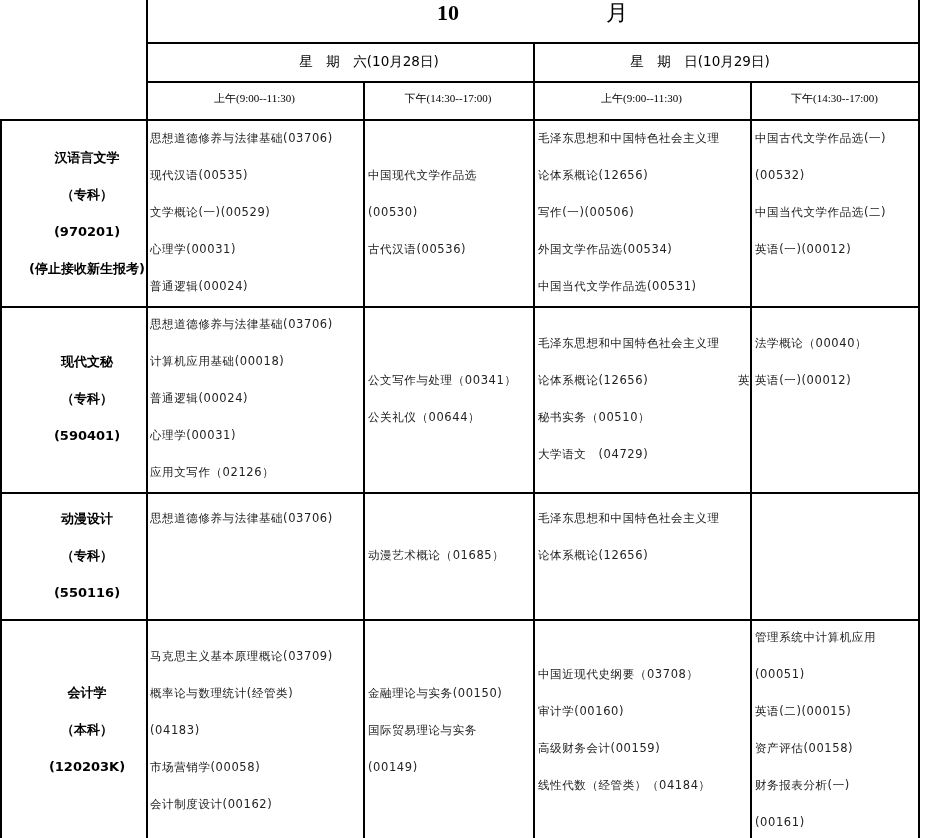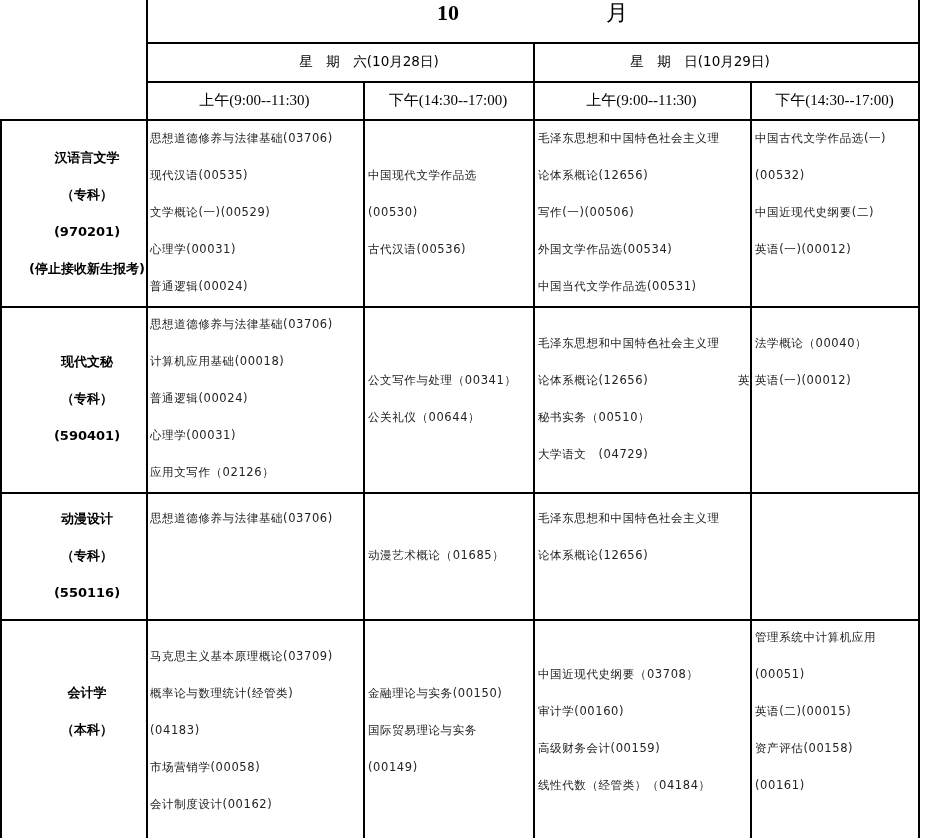--- a/index.html
+++ b/index.html
@@ -6,21 +6,21 @@
   body { width:925px; height:838px; overflow:hidden; position:relative;
          font-family:"DejaVu Sans", sans-serif; color:#000; }
   .tbl { position:absolute; left:0; top:0; }
   .vline { position:absolute; width:1.5px; background:#000; }
   .hline { position:absolute; height:1.5px; background:#000; }
   .month { font-family:"Liberation Serif", serif; font-weight:bold; font-size:22px;
            position:absolute; top:0; }
   .month-zh { font-family:"DejaVu Serif", serif; font-size:22px; font-weight:normal; position:absolute; top:-2px; }
   .dayhdr { font-family:"DejaVu Sans", sans-serif; font-size:13.5px; position:absolute; top:53px;
             text-align:center; }
-  .slot { font-family:"Liberation Serif", serif; font-size:15px; position:absolute; top:91px; text-align:center; }
+  .slot { font-family:"Liberation Serif", serif; font-size:11px; position:absolute; top:91px; text-align:center; }
   .major { position:absolute; font-family:"DejaVu Sans", sans-serif; font-weight:bold; font-size:13px;
            text-align:center; width:174px; left:0; }
   .major div { height:37px; line-height:37px; white-space:nowrap; }
   .course { position:absolute; font-family:"DejaVu Sans", sans-serif; font-size:11.5px; color:#222;
             letter-spacing:0.6px; white-space:nowrap; }
   .course div { height:37px; line-height:37px; }
 </style>
 </head>
 <body>
 
@@ -58,21 +58,21 @@
   <div class="course" style="left:538px; top:120px;">
     <div>毛泽东思想和中国特色社会主义理</div>
     <div>论体系概论(12656)</div>
     <div>写作(一)(00506)</div>
     <div>外国文学作品选(00534)</div>
     <div>中国当代文学作品选(00531)</div>
   </div>
   <div class="course" style="left:755px; top:120px;">
     <div>中国古代文学作品选(一)</div>
     <div>(00532)</div>
-    <div>中国近现代史纲要(二)</div>
+    <div>中国当代文学作品选(二)</div>
     <div>英语(一)(00012)</div>
   </div>
 
   <div class="major" style="top:343px;">
     <div>现代文秘</div>
     <div>（专科）</div>
     <div>(590401)</div>
   </div>
   <div class="course" style="left:150px; top:306px;">
     <div>思想道德修养与法律基础(03706)</div>
@@ -111,20 +111,21 @@
     <div>动漫艺术概论（01685）</div>
   </div>
   <div class="course" style="left:538px; top:500px;">
     <div>毛泽东思想和中国特色社会主义理</div>
     <div>论体系概论(12656)</div>
   </div>
 
   <div class="major" style="top:674px;">
     <div>会计学</div>
     <div>（本科）</div>
+    <div>(120203K)</div>
   </div>
   <div class="course" style="left:150px; top:638px;">
     <div>马克思主义基本原理概论(03709)</div>
     <div>概率论与数理统计(经管类)</div>
     <div>(04183)</div>
     <div>市场营销学(00058)</div>
     <div>会计制度设计(00162)</div>
   </div>
   <div class="course" style="left:368px; top:675px;">
     <div>金融理论与实务(00150)</div>
@@ -135,20 +136,21 @@
     <div>中国近现代史纲要（03708）</div>
     <div>审计学(00160)</div>
     <div>高级财务会计(00159)</div>
     <div>线性代数（经管类）（04184）</div>
   </div>
   <div class="course" style="left:755px; top:619px;">
     <div>管理系统中计算机应用</div>
     <div>(00051)</div>
     <div>英语(二)(00015)</div>
     <div>资产评估(00158)</div>
+    <div>财务报表分析(一)</div>
     <div>(00161)</div>
   </div>
 
   <div class="vline" style="left:0px; top:120px; height:718px;"></div>
   <div class="vline" style="left:146px; top:0px; height:838px;"></div>
   <div class="vline" style="left:363px; top:81px; height:757px;"></div>
   <div class="vline" style="left:533px; top:42px; height:796px;"></div>
   <div class="vline" style="left:750px; top:81px; height:757px;"></div>
   <div class="vline" style="left:918px; top:0px; height:838px;"></div>
 

